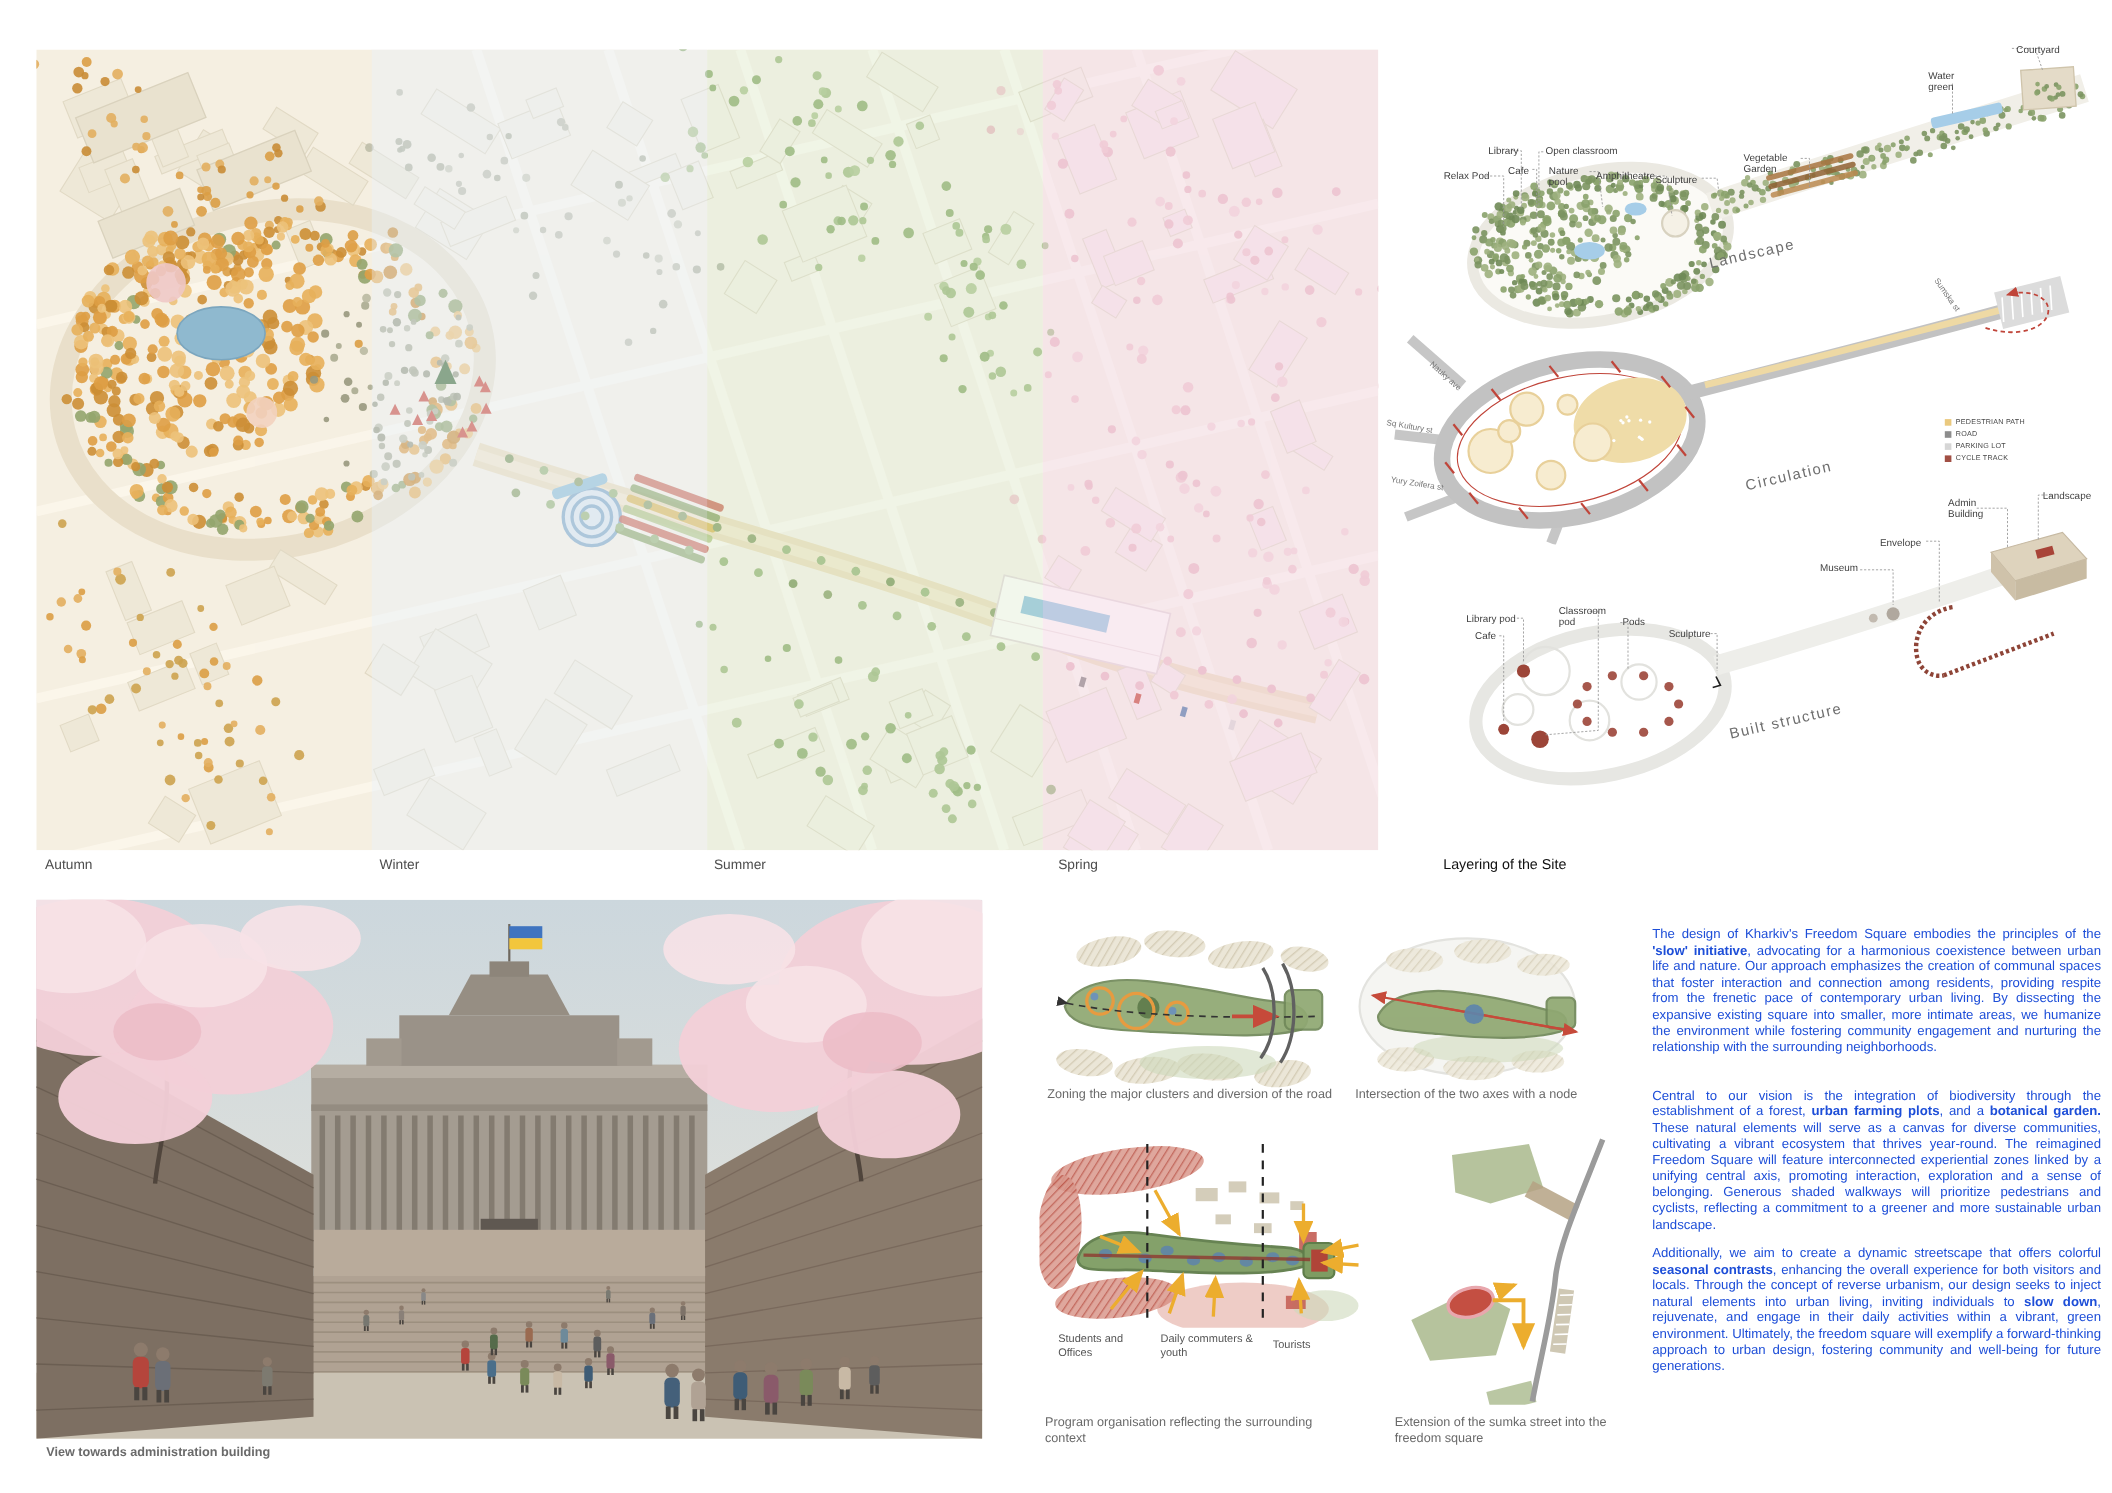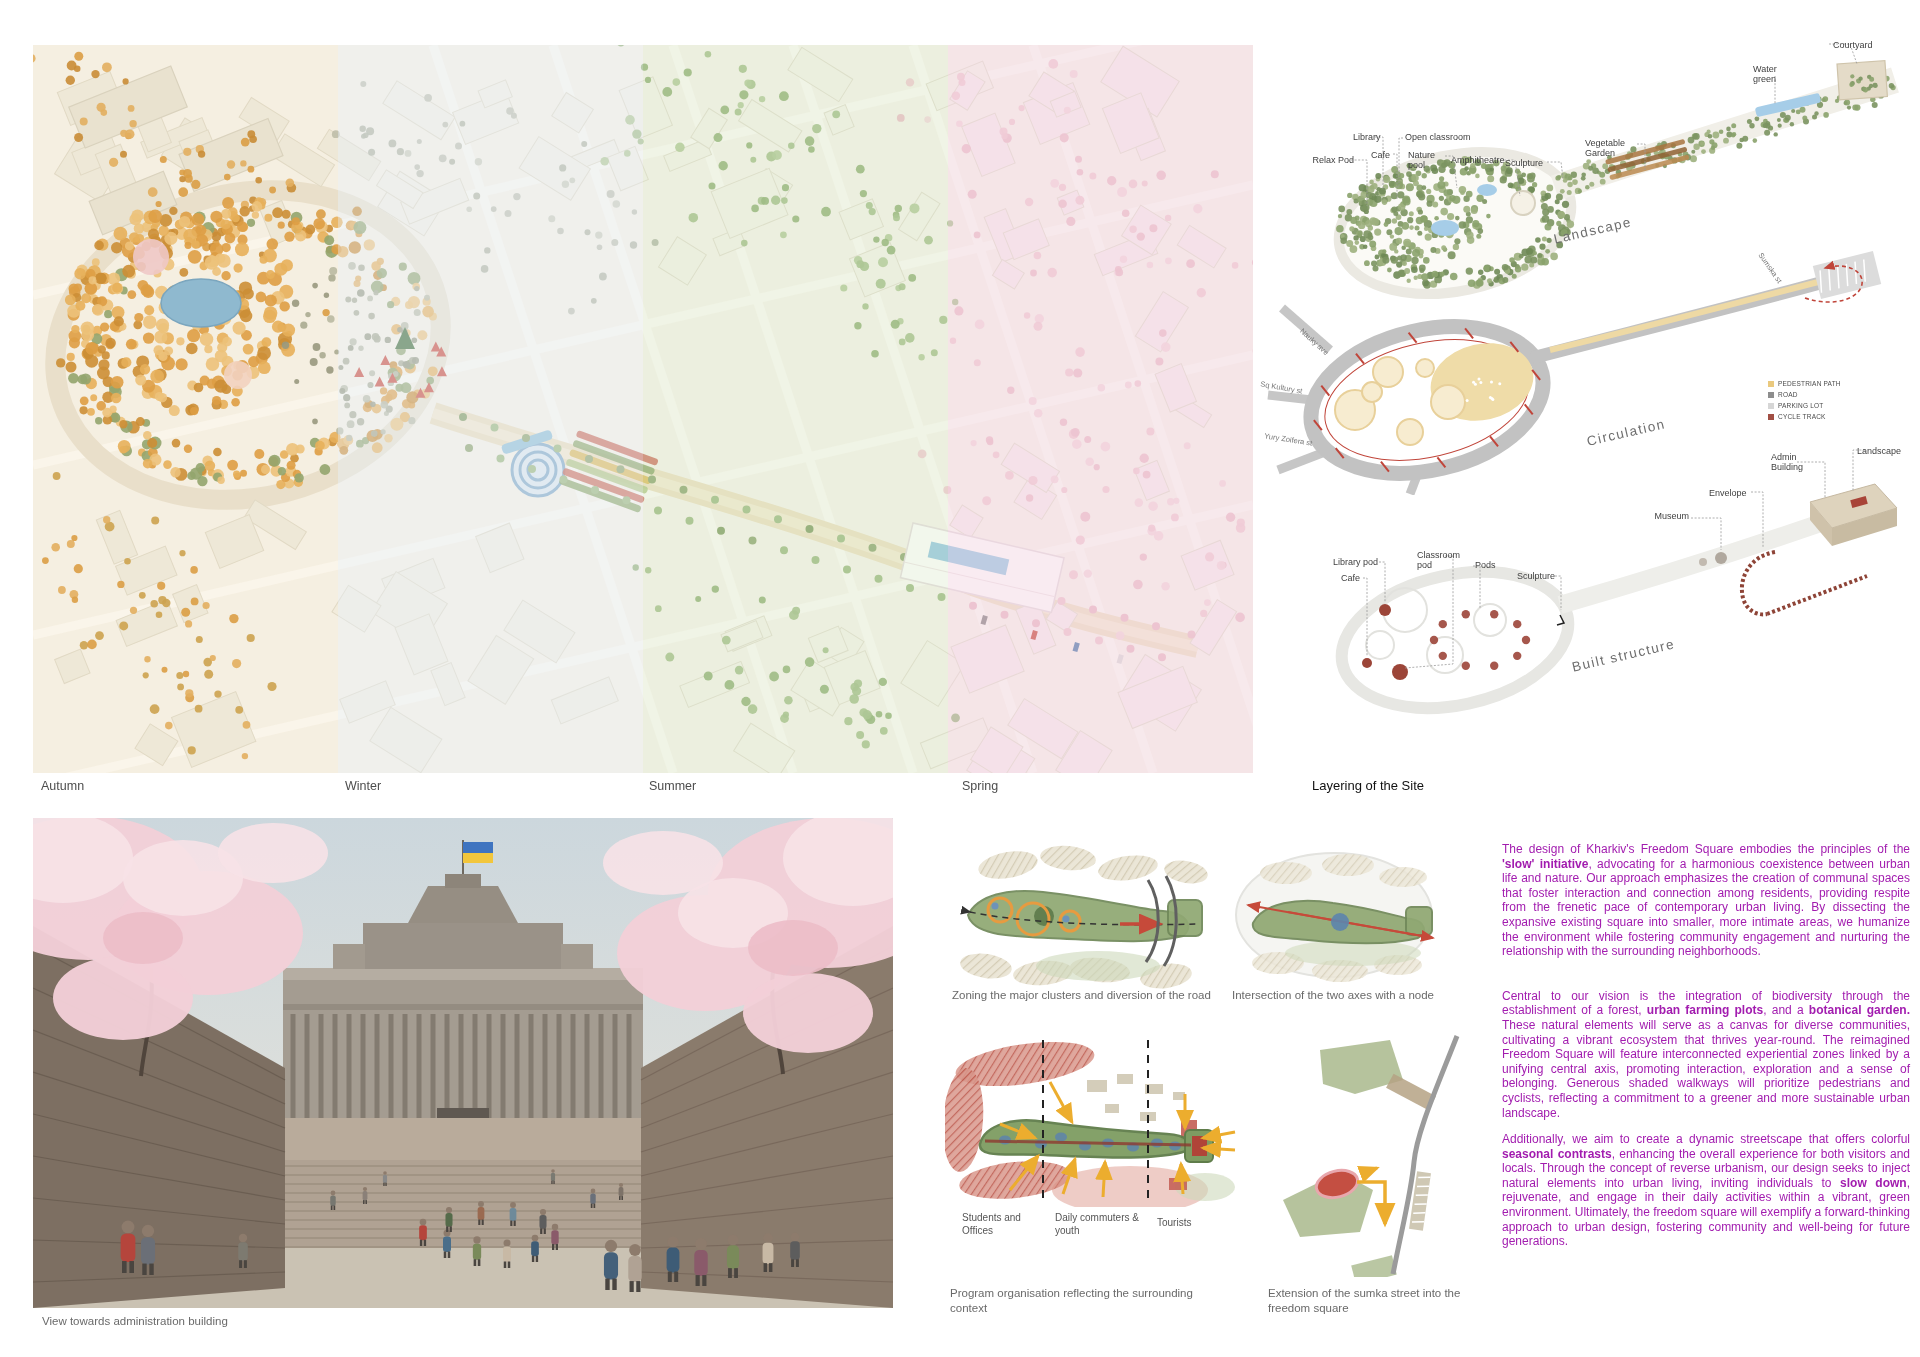--- a/index.html
+++ b/index.html
@@ -7,21 +7,21 @@
          font-family:"Liberation Sans","DejaVu Sans",sans-serif;color:#333;}
   .abs{position:absolute;}
   .season-label{font-size:12.5px;color:#4d4d4d;text-align:center;}
   .layering-title{font-size:13px;color:#111;}
   .lbl{position:absolute;font-size:9px;color:#3f3f3f;line-height:1.15;}
   .lbl.r{text-align:right;}
   .diag-title{position:absolute;font-size:13.5px;color:#6e6e6e;letter-spacing:1.5px;transform:rotate(-13deg);}
   .caption{font-size:11.5px;color:#6a6a6a;line-height:1.3;}
   .prog-lbl{position:absolute;font-size:10px;color:#555;line-height:1.25;}
   #narrative{position:absolute;left:1502px;top:842px;width:408px;}
-  #narrative p{font-size:12px;line-height:14.6px;text-align:justify;color:#a21caf;margin:0 0 30px 0;}
+  #narrative p{font-size:12px;line-height:14.6px;text-align:justify;color:#1d4ed8;margin:0 0 30px 0;}
   #narrative p:nth-child(2){margin-bottom:12px;}
   .seg-b{font-weight:bold;}
   .leg-row{display:flex;align-items:center;margin-bottom:4px;}
   .leg-sw{width:6px;height:6px;margin-right:4px;flex:none;}
   .leg-tx{font-size:6.5px;color:#4a4a4a;letter-spacing:.2px;}
   svg{display:block;}
 </style>
 </head>
 <body>
 
@@ -2149,21 +2149,21 @@
         <circle cx="578" cy="428" r="6.16" fill="#8d7b6c"></circle>
         <rect x="570.96" y="434.16" width="14.08" height="27.28" rx="5.279999999999999" fill="#44607a"></rect>
         <rect x="572.28" y="460.56" width="4.4" height="11.440000000000001" fill="#4a4540"></rect>
         <rect x="579.32" y="460.56" width="4.4" height="11.440000000000001" fill="#4a4540"></rect>
         <circle cx="602" cy="432" r="5.880000000000001" fill="#8d7b6c"></circle>
         <rect x="595.28" y="437.88" width="13.44" height="26.04" rx="5.04" fill="#b0a294"></rect>
         <rect x="596.54" y="463.08" width="4.2" height="10.92" fill="#4a4540"></rect>
         <rect x="603.26" y="463.08" width="4.2" height="10.92" fill="#4a4540"></rect>
       </svg>
   </div>
-  <div class="abs caption" style="left:42px;top:1314px;">View towards administration building</div>
+  <div class="abs caption" style="left:42px;top:1314px;font-weight:bold;">View towards administration building</div>
 
   <div class="abs" style="left:948px;top:840px;">
     <svg id="d1" width="262" height="150" viewBox="0 0 262 150">
         <defs>
           <pattern id="hT" width="6" height="6" patternUnits="userSpaceOnUse" patternTransform="rotate(40)">
             <rect x="0" y="0" width="6" height="6" fill="#e9e3d2"></rect>
             <line x1="0" y1="0" x2="0" y2="6" stroke="#cfc6ad" stroke-width="2.4"></line>
           </pattern>
           <marker id="mR1" markerWidth="8" markerHeight="8" refX="6" refY="3" orient="auto" markerUnits="strokeWidth">
             <path d="M0,0 L7,3 L0,6 Z" fill="#c64a3a"></path>

